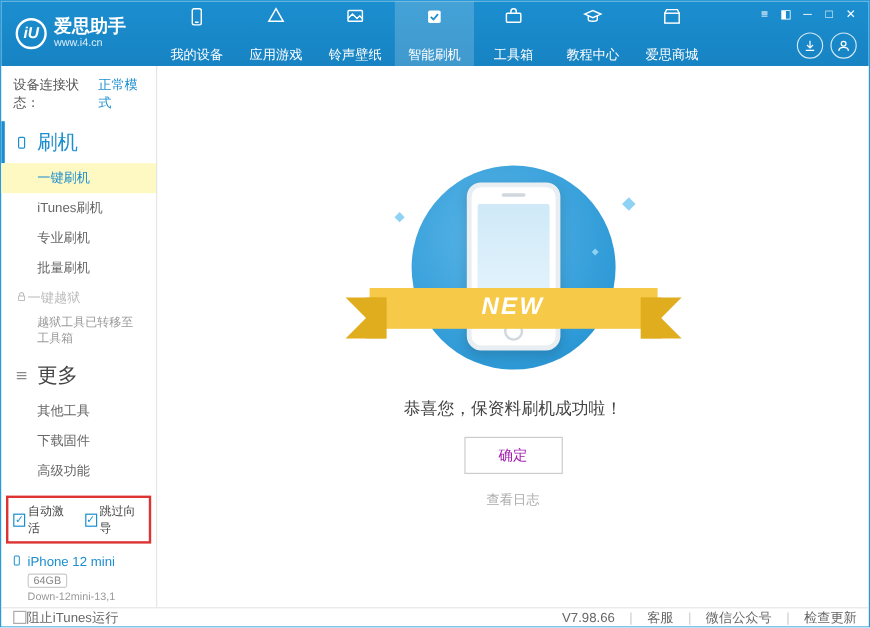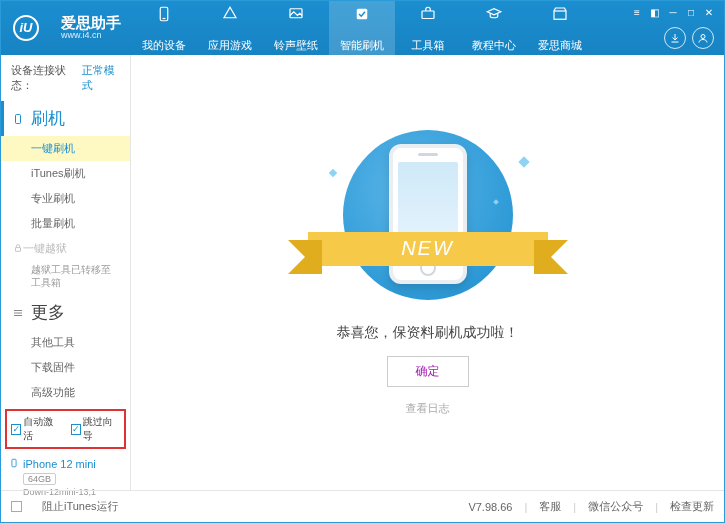--- a/index.html
+++ b/index.html
@@ -1,21 +1,21 @@
 <!DOCTYPE html>
 <html><head>
 <meta charset="utf-8">
 <style>
 * { margin: 0; padding: 0; box-sizing: border-box; font-family: "Microsoft YaHei", Arial, sans-serif; }
 body { background: #fff; }
 .window { width: 725px; height: 523px; border: 1px solid #2a9bd8; display: flex; flex-direction: column; overflow: hidden; }
 
 .header { height: 54px; background: linear-gradient(#1b8ecf, #1783c3); display: flex; align-items: center; color: #fff; position: relative; }
 .logo-wrap { display: flex; align-items: center; padding: 0 10px 0 12px; width: 130px; }
-.logo-badge { width: 26px; height: 26px; border: 2px solid #fff; border-radius: 50%; display: flex; align-items: center; justify-content: center; font-weight: bold; font-style: italic; font-size: 13px; margin-right: 22px; }
+.logo-badge { width: 26px; height: 26px; border: 2px solid #fff; border-radius: 50%; display: flex; align-items: center; justify-content: center; font-weight: bold; font-style: italic; font-size: 13px; margin-right: 6px; }
 .logo-text { display: flex; flex-direction: column; line-height: 1.1; }
 .logo-title { font-size: 15px; font-weight: bold; }
 .logo-sub { font-size: 9px; opacity: .85; }
 .nav { display: flex; height: 100%; }
 .nav-item { width: 66px; display: flex; flex-direction: column; align-items: center; justify-content: center; font-size: 11px; cursor: pointer; gap: 14px; }
 .nav-item.active { background: rgba(255,255,255,.18); }
 .nav-ico { width: 20px; height: 20px; display: flex; align-items: center; justify-content: center; }
 .nav-ico svg { stroke: #fff; fill: none; stroke-width: 1.6; }
 .header-right { position: absolute; right: 8px; top: 4px; display: flex; gap: 4px; }
 .win-btn { width: 14px; height: 14px; display: flex; align-items: center; justify-content: center; cursor: pointer; font-size: 10px; }
@@ -43,30 +43,30 @@
 .device-sub { font-size: 9px; color: #999; margin-left: 14px; margin-top: 2px; }
 
 .main { flex: 1; position: relative; display: flex; flex-direction: column; align-items: center; justify-content: center; gap: 14px; }
 .illus { width: 220px; height: 180px; position: relative; }
 .circle-bg { position: absolute; width: 170px; height: 170px; border-radius: 50%; background: radial-gradient(circle at 40% 35%, #5bb6e8, #1b8ecf); left: 25px; top: 0; }
 .phone { position: absolute; width: 78px; height: 140px; background: #fff; border: 4px solid #e8eef2; border-radius: 12px; left: 71px; top: 14px; box-shadow: 0 4px 10px rgba(0,0,0,.15); }
 .phone::before { content: ""; position: absolute; top: 5px; left: 50%; transform: translateX(-50%); width: 20px; height: 3px; background: #d0d8de; border-radius: 2px; }
 .phone::after { content: ""; position: absolute; bottom: 4px; left: 50%; transform: translateX(-50%); width: 12px; height: 12px; border: 2px solid #d0d8de; border-radius: 50%; }
 .phone-screen { position: absolute; top: 14px; left: 5px; right: 5px; bottom: 22px; background: linear-gradient(#cfe9f8, #e8f5fd); border-radius: 2px; }
 .ribbon { position: absolute; left: -10px; right: -10px; top: 98px; height: 42px; display: flex; align-items: center; justify-content: center; }
-.ribbon-main { background: #f7c948; height: 34px; flex: 1; display: flex; align-items: center; justify-content: center; font-weight: 400; font-size: 20px; color: #fff; letter-spacing: 2px; font-style: italic; position: relative; }
+.ribbon-main { background: #f7c948; height: 34px; flex: 1; display: flex; align-items: center; justify-content: center; font-weight: 700; font-size: 20px; color: #fff; letter-spacing: 2px; font-style: italic; position: relative; }
 .ribbon-main::before, .ribbon-main::after { content: ""; position: absolute; width: 0; height: 0; border: 17px solid #e0ad1f; top: 8px; }
 .ribbon-main::before { left: -20px; border-left-color: transparent; }
 .ribbon-main::after { right: -20px; border-right-color: transparent; }
 .sparkle { position: absolute; width: 6px; height: 6px; background: #8fd3f4; transform: rotate(45deg); }
 .msg { font-size: 14px; color: #444; }
 .ok-btn { padding: 6px 28px; border: 1px solid #ccc; background: #fff; font-size: 12px; color: #a21caf; cursor: pointer; }
 .log-link { font-size: 11px; color: #aaa; cursor: pointer; }
 
-.footer { height: 32px; border-top: 1px solid #e5e5e5; display: flex; align-items: center; font-size: 11px; color: #666; padding: 0 10px; gap: 20px; justify-content: center; }
+.footer { height: 16px; border-top: 1px solid #e5e5e5; display: flex; align-items: center; font-size: 11px; color: #666; padding: 0 10px; gap: 0; justify-content: center; }
 .footer-right { margin-left: auto; display: flex; gap: 12px; align-items: center; }
 .f-cb { width: 11px; height: 11px; border: 1px solid #aaa; }
 .sep { color: #ccc; }
 </style>
 </head>
 <body>
 
 <div class="window">
 
   <div class="header">

